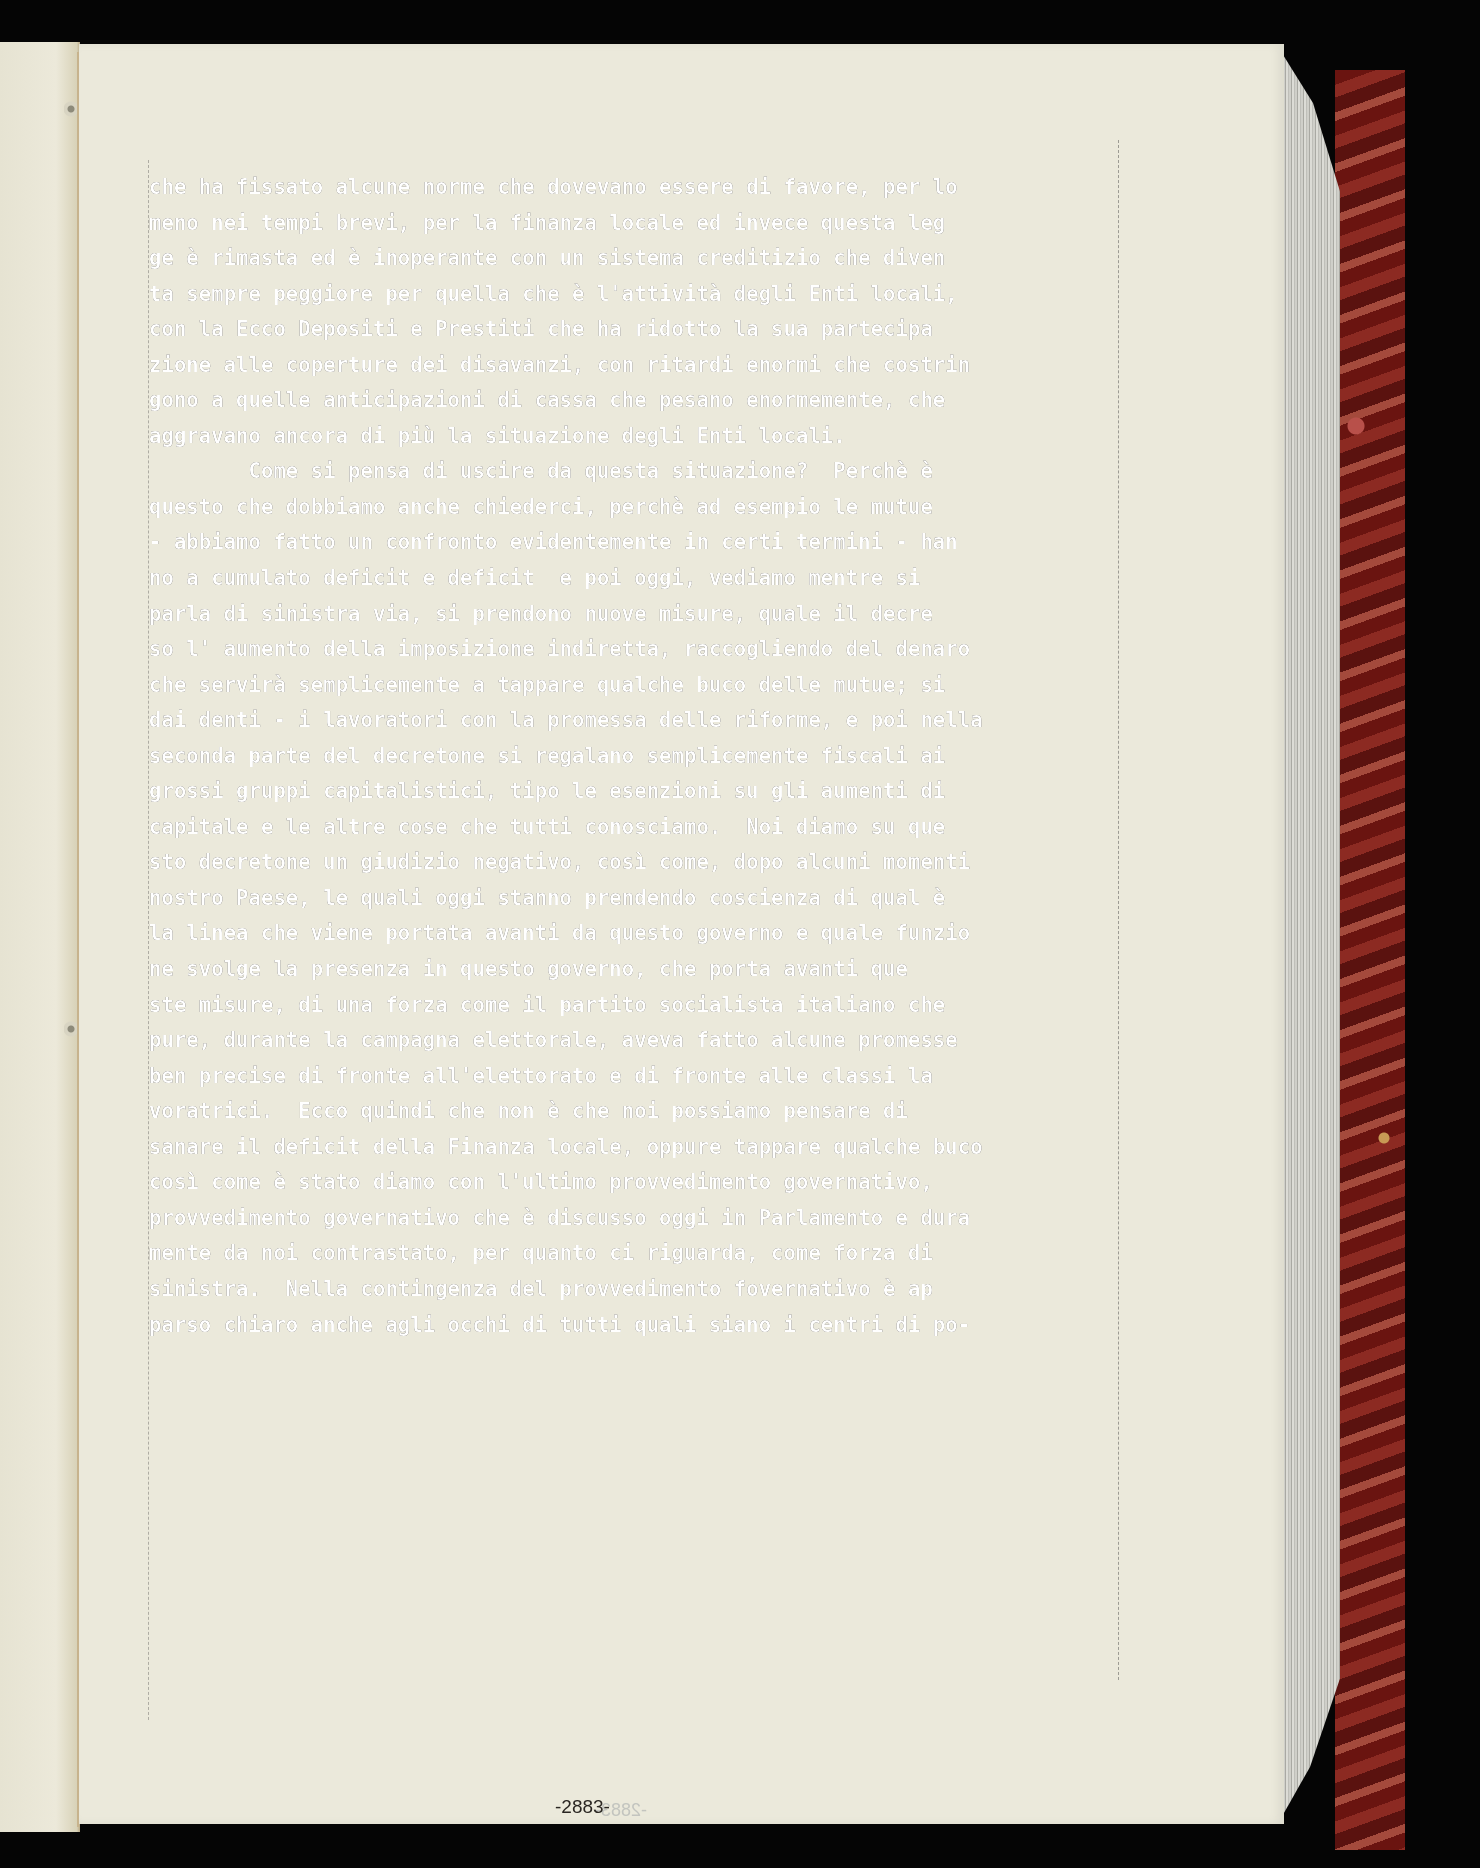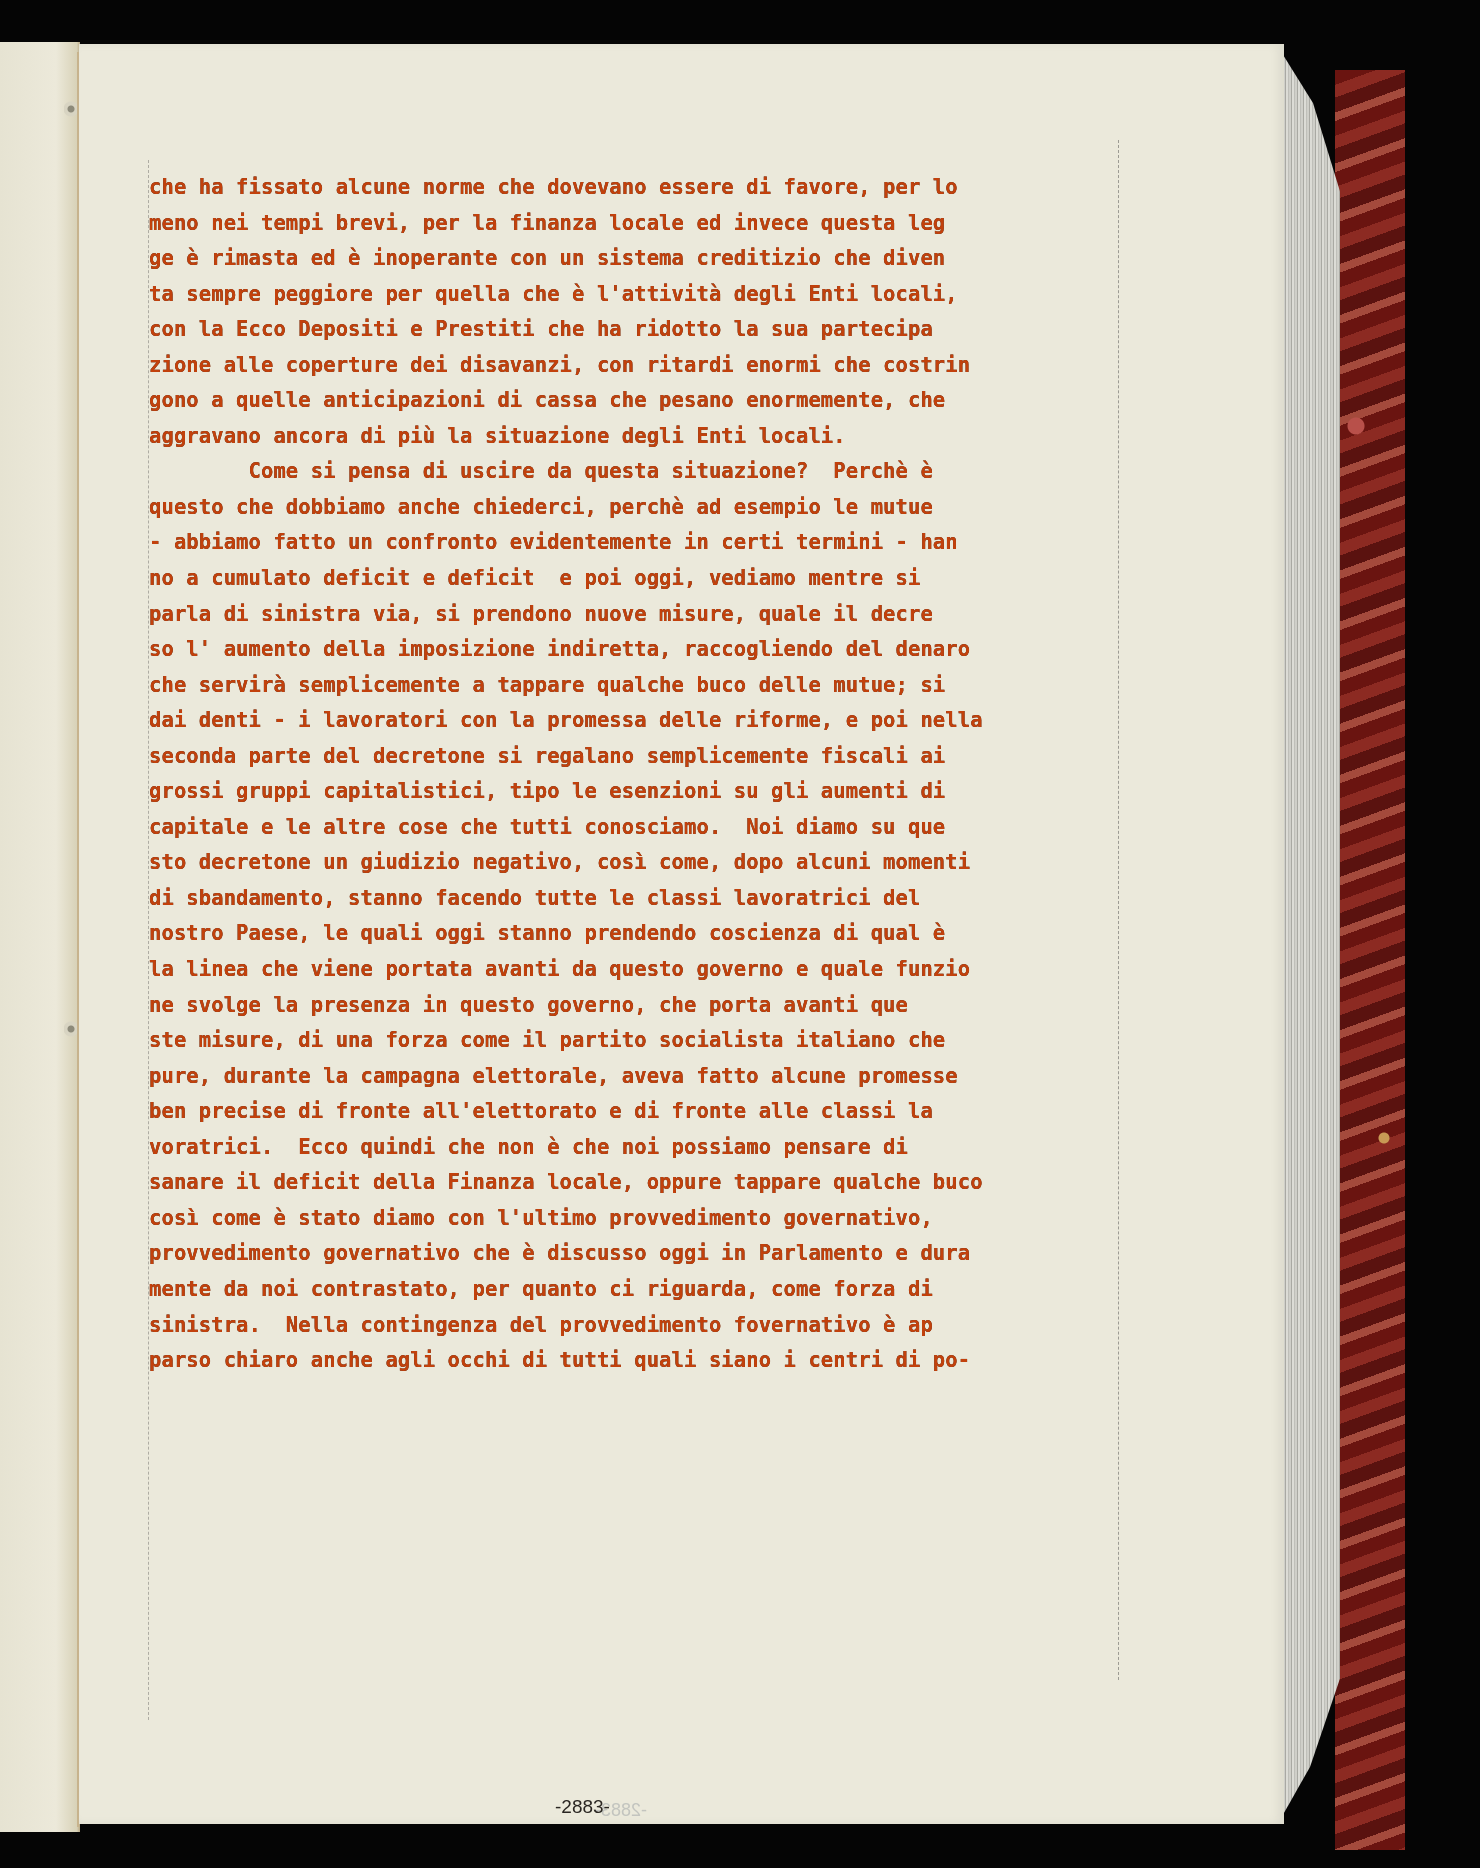--- a/index.html
+++ b/index.html
@@ -40,21 +40,21 @@
     .typed-frame-left {
       position: absolute; left: 148px; top: 160px; width: 1px; height: 1560px;
       border-left: 1px dashed rgba(60,60,60,0.35);
     }
     .typed-frame-right {
       position: absolute; left: 1118px; top: 140px; width: 1px; height: 1540px;
       border-left: 1px dashed rgba(60,60,60,0.45);
     }
     .text-block {
       position: absolute; left: 149px; top: 170px; width: 975px;
-      color: #c2410c;
+      color: #ffffff;
       font-family: "DejaVu Sans Mono", "Liberation Mono", monospace;
       font-weight: bold; font-size: 20.5px; line-height: 35.55px;
       letter-spacing: 0.1px;
       text-shadow: 0 0 0.6px #2a2622;
     }
     .line { white-space: pre; height: 35.55px; overflow: visible; }
     .page-number {
       position: absolute; left: 555px; top: 1796px;
       font-family: "Liberation Sans", sans-serif; font-size: 19px; color: #2a2622;
     }
@@ -92,21 +92,20 @@
   <div class="line">- abbiamo fatto un confronto evidentemente in certi termini - han</div>
   <div class="line">no a cumulato deficit e deficit  e poi oggi, vediamo mentre si</div>
   <div class="line">parla di sinistra via, si prendono nuove misure, quale il decre</div>
   <div class="line">so l' aumento della imposizione indiretta, raccogliendo del denaro</div>
   <div class="line">che servirà semplicemente a tappare qualche buco delle mutue; si</div>
   <div class="line">dai denti - i lavoratori con la promessa delle riforme, e poi nella</div>
   <div class="line">seconda parte del decretone si regalano semplicemente fiscali ai</div>
   <div class="line">grossi gruppi capitalistici, tipo le esenzioni su gli aumenti di</div>
   <div class="line">capitale e le altre cose che tutti conosciamo.  Noi diamo su que</div>
   <div class="line">sto decretone un giudizio negativo, così come, dopo alcuni momenti</div>
-  <div class="line">di sbandamento, stanno facendo tutte le classi lavoratrici del</div>
   <div class="line">nostro Paese, le quali oggi stanno prendendo coscienza di qual è</div>
   <div class="line">la linea che viene portata avanti da questo governo e quale funzio</div>
   <div class="line">ne svolge la presenza in questo governo, che porta avanti que</div>
   <div class="line">ste misure, di una forza come il partito socialista italiano che</div>
   <div class="line">pure, durante la campagna elettorale, aveva fatto alcune promesse</div>
   <div class="line">ben precise di fronte all'elettorato e di fronte alle classi la</div>
   <div class="line">voratrici.  Ecco quindi che non è che noi possiamo pensare di</div>
   <div class="line">sanare il deficit della Finanza locale, oppure tappare qualche buco</div>
   <div class="line">così come è stato diamo con l'ultimo provvedimento governativo,</div>
   <div class="line">provvedimento governativo che è discusso oggi in Parlamento e dura</div>

